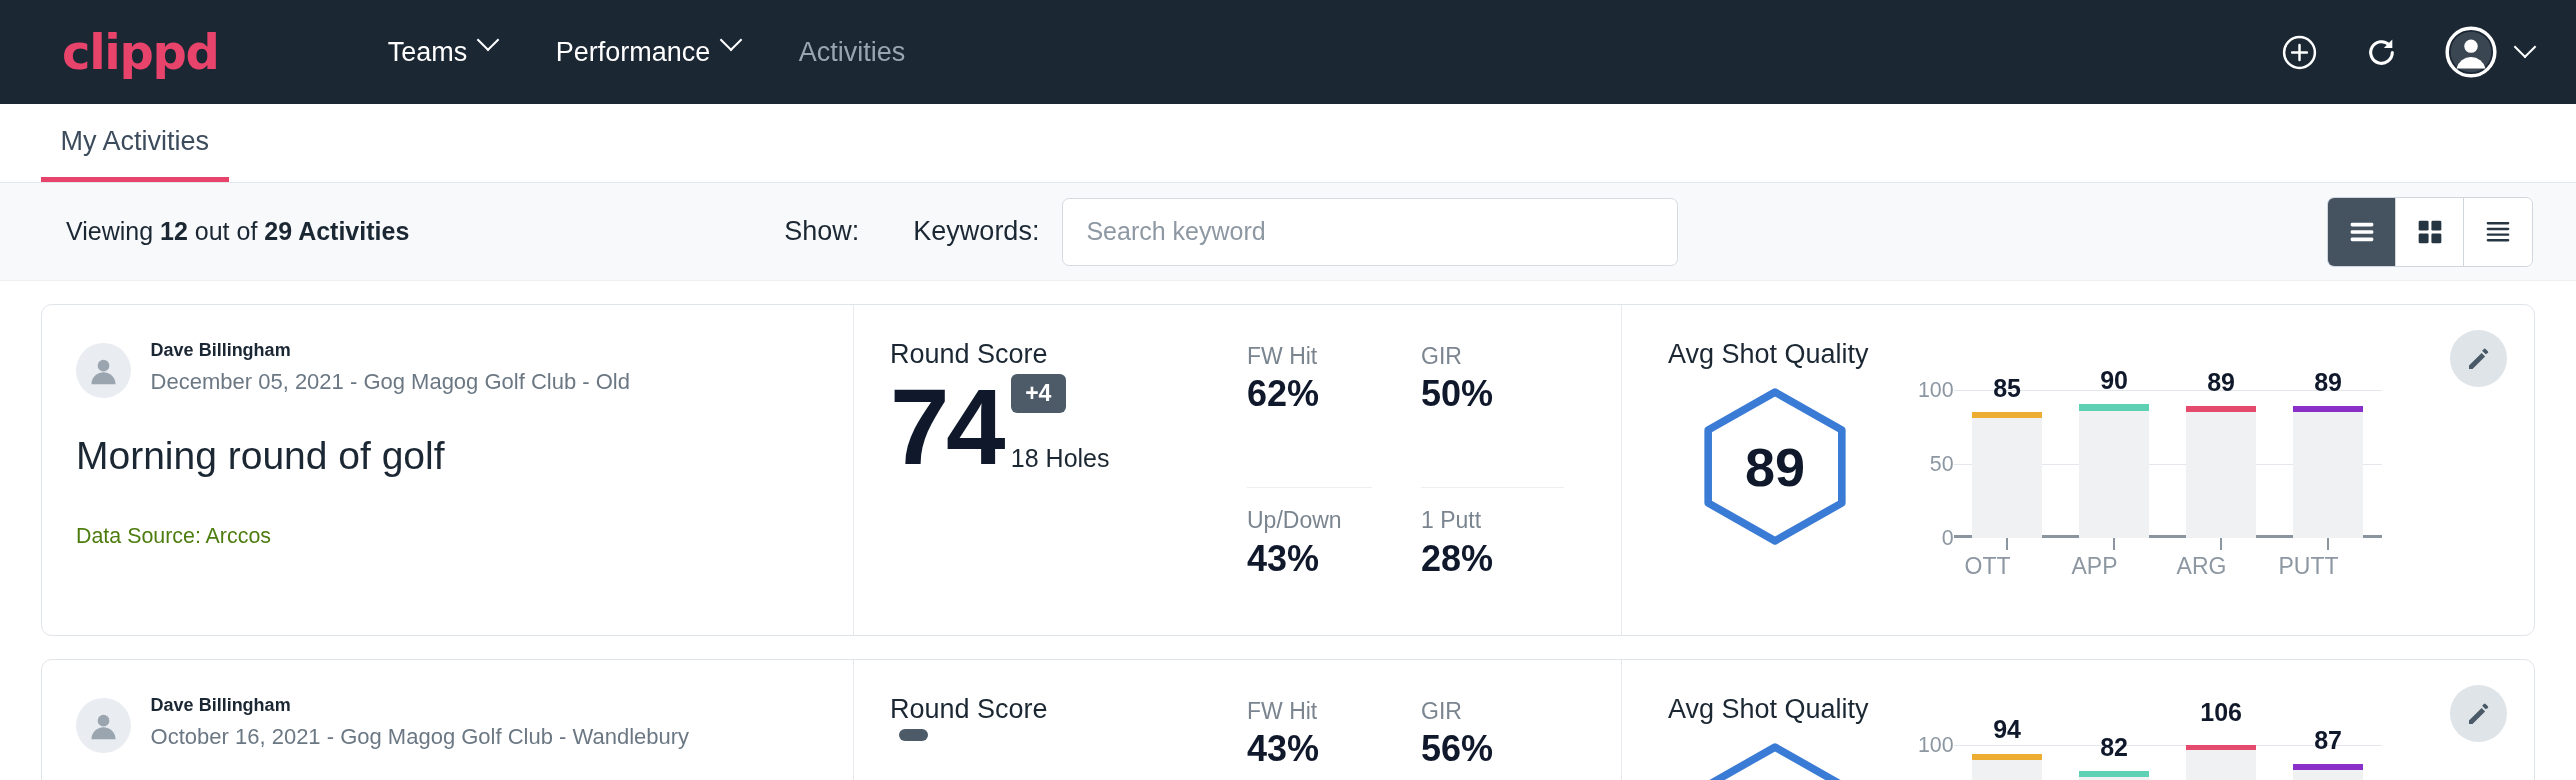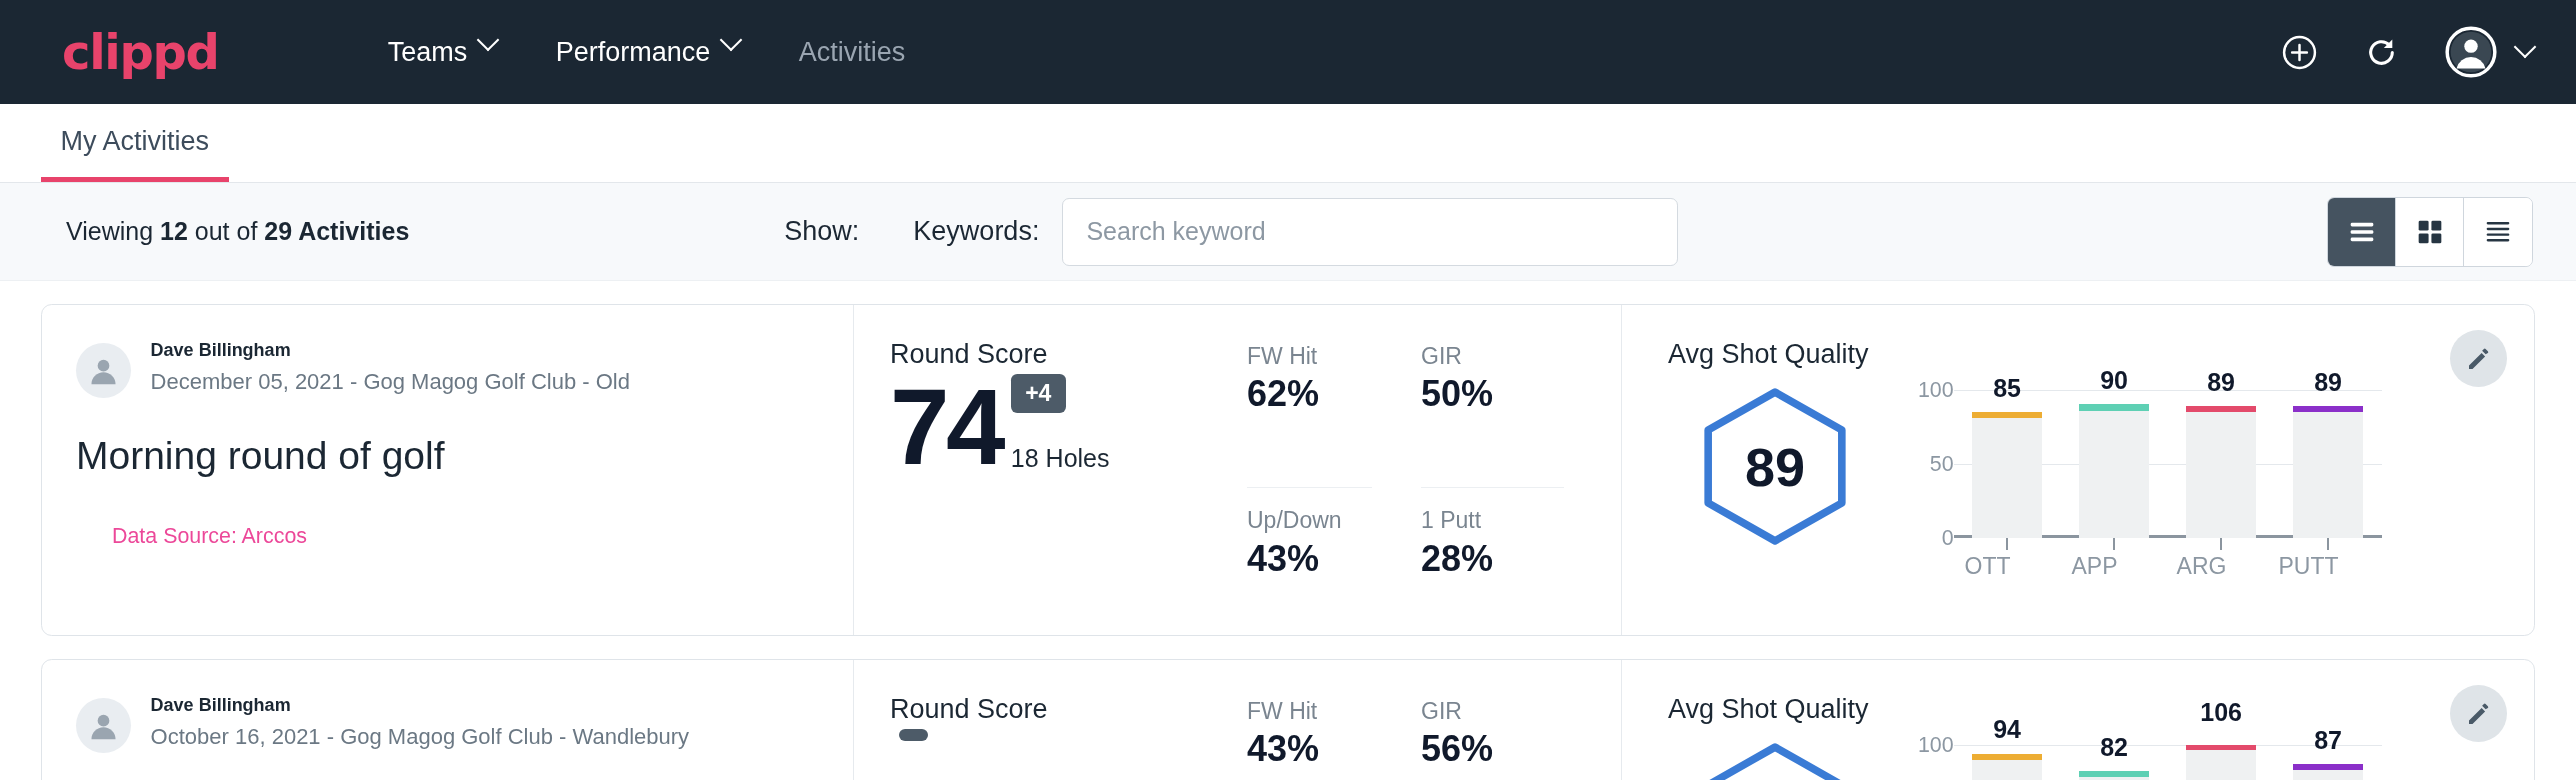--- a/index.html
+++ b/index.html
@@ -151,21 +151,21 @@
   .who-av {
     width: 55px; height: 55px; border-radius: 50%;
     background: #e9edf1;
     display: flex; align-items: center; justify-content: center;
     flex: none;
     margin-top: 3.6px;
   }
   .who-name { font-size: 18px; font-weight: 700; color: #1b2733; line-height: 1.25; }
   .who-meta { font-size: 22px; color: #6b7884; margin-top: 7.1px; }
   .card-title { font-size: 39px; color: #1b2733; margin-top: 36px; font-weight: 400; }
-  .card-src { font-size: 21.4px; color: #ec4899; margin-top: 46px; margin-left: 36px; }
+  .card-src { font-size: 21.4px; color: #4d7c0f; margin-top: 46px; }
 
   .card-col-mid {
     width: 768px;
     padding: 34px 0 0 36px;
     display: flex;
     border-right: 0.9px solid #e6eaee;
   }
   .rs-block { width: 357px; }
   .rs-label { font-size: 27px; color: #1b2733; }
   .rs-row { display: flex; align-items: flex-end; margin-top: 3.6px; }

